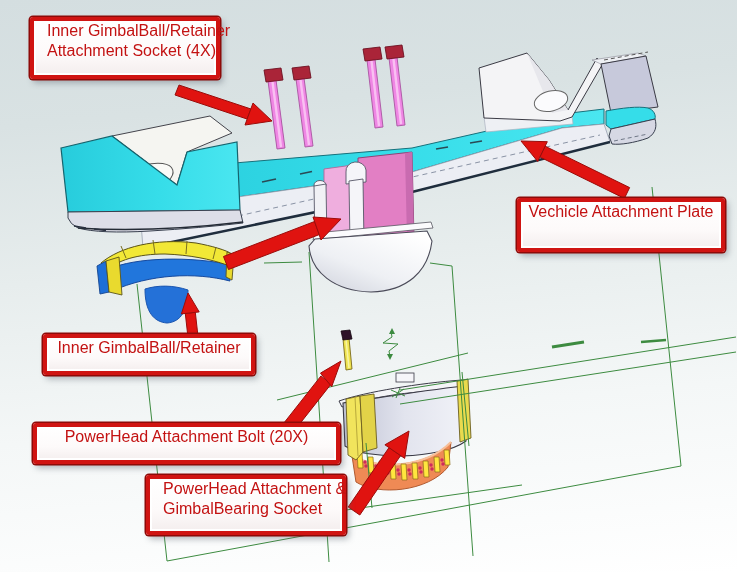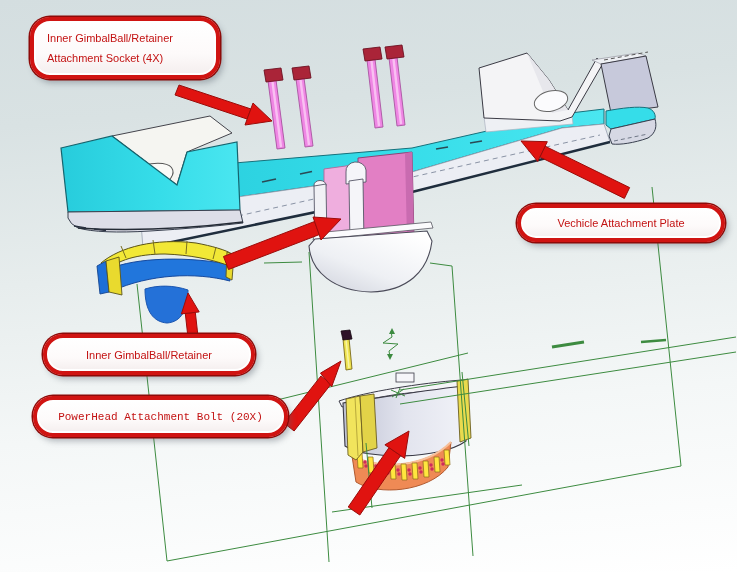--- a/index.html
+++ b/index.html
@@ -9,28 +9,27 @@
     width:737px;height:572px;
     overflow:hidden;
     background:linear-gradient(175deg,#d4dee0 0%,#d9e2e3 20%,#e7eded 45%,#f4f7f7 70%,#ffffff 100%);
   }
   #scene{position:absolute;left:0;top:0;}
   .callout{
     position:absolute;
     box-sizing:border-box;
     background:linear-gradient(180deg,#ffffff 0%,#fdfafa 60%,#f4eeee 100%);
     border:4px solid #d01412;
-    border-radius:20px;
+    border-radius:3px;
     box-shadow:0 0 0 1.5px #8e0a08, inset 0 0 0 2px #ffffff, 3px 4px 6px rgba(90,100,110,.45);
     color:#c31212;
-    font-size:11px;
+    font-size:16px;
     line-height:20px;
     display:flex;
     flex-direction:column;
-    justify-content:center;
   }
   .callout.center{align-items:center;text-align:center;}
   .callout.left{align-items:flex-start;padding-left:13px;padding-right:6px;text-align:left;}
   .callout span{display:block;white-space:nowrap;}
 </style>
 </head>
 <body>
 
 <div id="viewport">
 
@@ -244,26 +243,30 @@
       <polygon points="409,431 404.7,458.4 384.9,444.8"></polygon>
     </g>
   </g>
 </svg>
 
 <div class="callout left" style="left:30px;top:17px;width:190px;height:62px;">
   <span>Inner GimbalBall/Retainer</span>
   <span>Attachment Socket (4X)</span>
 </div>
 
-<div class="callout center" style="left:517px;top:204px;width:208px;height:38px;">
+<div class="callout center" style="left:517px;top:198px;width:208px;height:54px;">
   <span>Vechicle Attachment Plate</span>
 </div>
 
 <div class="callout center" style="left:43px;top:334px;width:212px;height:41px;">
   <span>Inner GimbalBall/Retainer</span>
 </div>
 
-<div class="callout center" style="left:33px;top:396px;width:255px;height:41px;font-family:Liberation Mono, monospace;">
+<div class="callout center" style="left:33px;top:423px;width:307px;height:41px;">
   <span>PowerHead Attachment Bolt (20X)</span>
 </div>
 
+<div class="callout left" style="left:146px;top:475px;width:200px;height:60px;">
+  <span>PowerHead Attachment &amp;</span>
+  <span>GimbalBearing Socket</span>
+</div>
 
 </div>
 
 </body></html>

